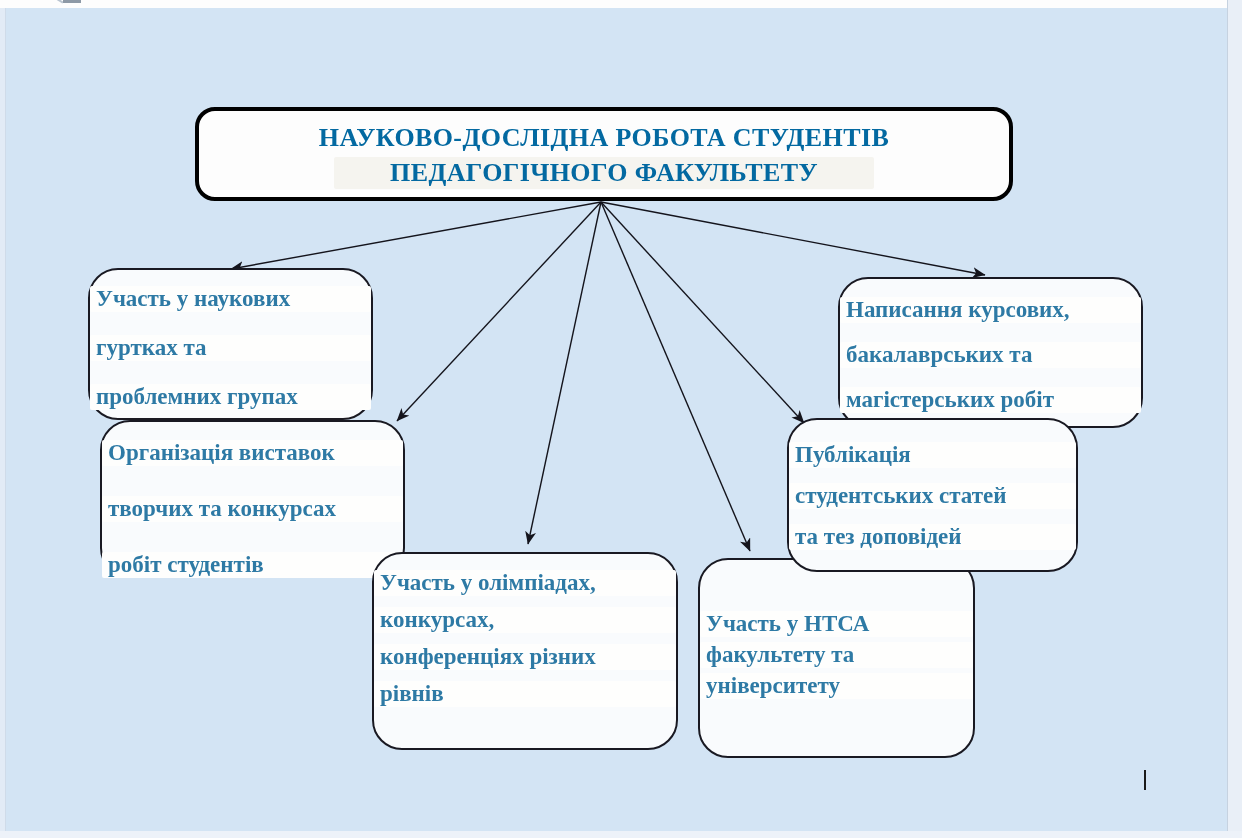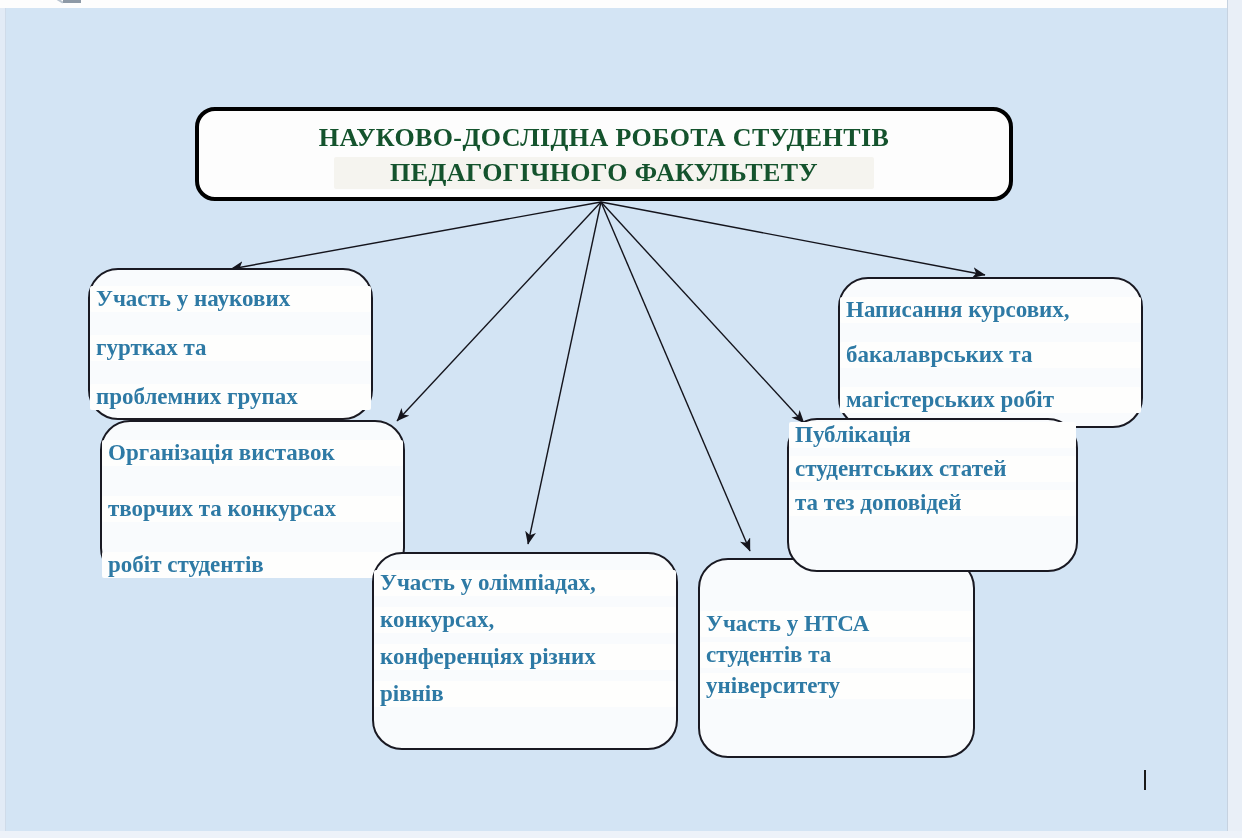--- a/index.html
+++ b/index.html
@@ -24,42 +24,42 @@
   
   .titlebox{
     position:absolute;left:195px;top:107px;width:818px;height:94px;
     background:#fdfdfd;border:4px solid #000;border-radius:20px;
     box-sizing:border-box;
     display:flex;flex-direction:column;align-items:center;
     padding-top:12px;gap:4px;
   }
   .titlebox .tline{
     font-size:26px;font-weight:bold;letter-spacing:.4px;
-    color:#14532d;line-height:30px;white-space:nowrap;
+    color:#0369a1;line-height:30px;white-space:nowrap;
   }
   .titlebox .tline.hl{
     background:#f5f4ef;padding:1px 56px;border-radius:2px;
   }
 
   
   .node{
     position:absolute;box-sizing:border-box;
     background:#f9fbfd;border:2px solid #191922;border-radius:30px;
     display:flex;flex-direction:column;
   }
   .nline{
     font-size:23px;font-weight:bold;color:#2e7aa5;
     line-height:26px;white-space:nowrap;
     background:#fefefd;padding:0 6px;border-radius:2px;
   }
   .node1{left:88px;top:268px;width:285px;height:152px;padding-top:16px;gap:23px;}
   .node2{left:100px;top:420px;width:305px;height:158px;padding-top:18px;gap:30px;}
   .node3{left:372px;top:552px;width:306px;height:198px;padding-top:16px;gap:11px;}
   .node4{left:698px;top:558px;width:277px;height:200px;padding-top:51px;gap:5px;}
-  .node5{left:787px;top:418px;width:291px;height:154px;padding-top:2px;gap:8px;}
+  .node5{left:787px;top:418px;width:291px;height:154px;padding-top:22px;gap:15px;}
   .node6{left:838px;top:277px;width:305px;height:151px;padding-top:18px;gap:19px;}
 </style>
 </head>
 <body>
 
 <div class="stage">
 
   <div class="edge-top"></div>
   <div class="edge-left"></div>
   <div class="edge-right"></div>
@@ -106,21 +106,21 @@
   </div>
 
   <div class="node node6">
     <span class="nline">Написання курсових,</span>
     <span class="nline">бакалаврських та</span>
     <span class="nline">магістерських робіт</span>
   </div>
 
   <div class="node node4">
     <span class="nline">Участь у НТСА</span>
-    <span class="nline">студентів та</span>
+    <span class="nline">факультету та</span>
     <span class="nline">університету</span>
   </div>
 
   <div class="node node5">
     <span class="nline">Публікація</span>
     <span class="nline">студентських статей</span>
     <span class="nline">та тез доповідей</span>
   </div>
 
   <div class="cursor-bar"></div>

